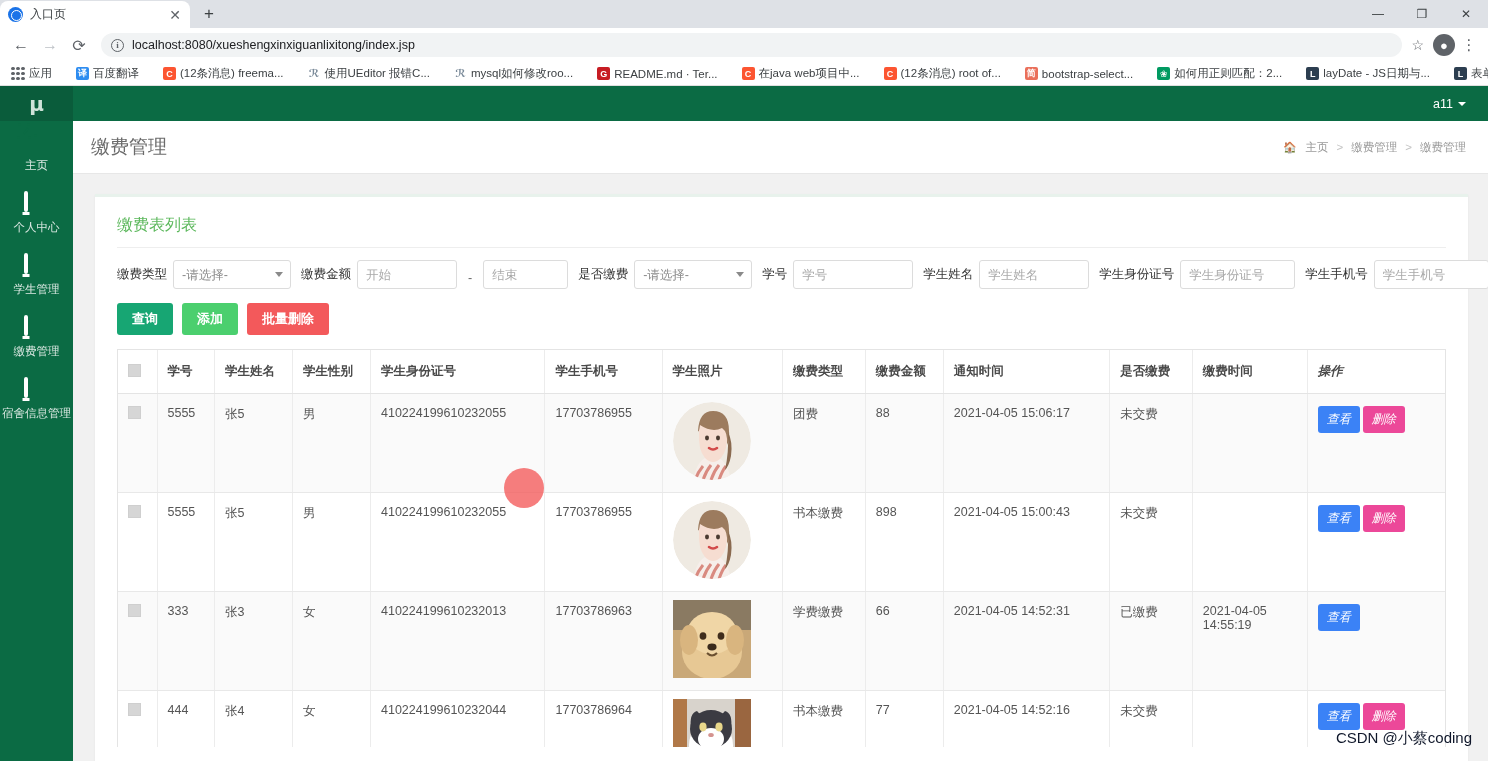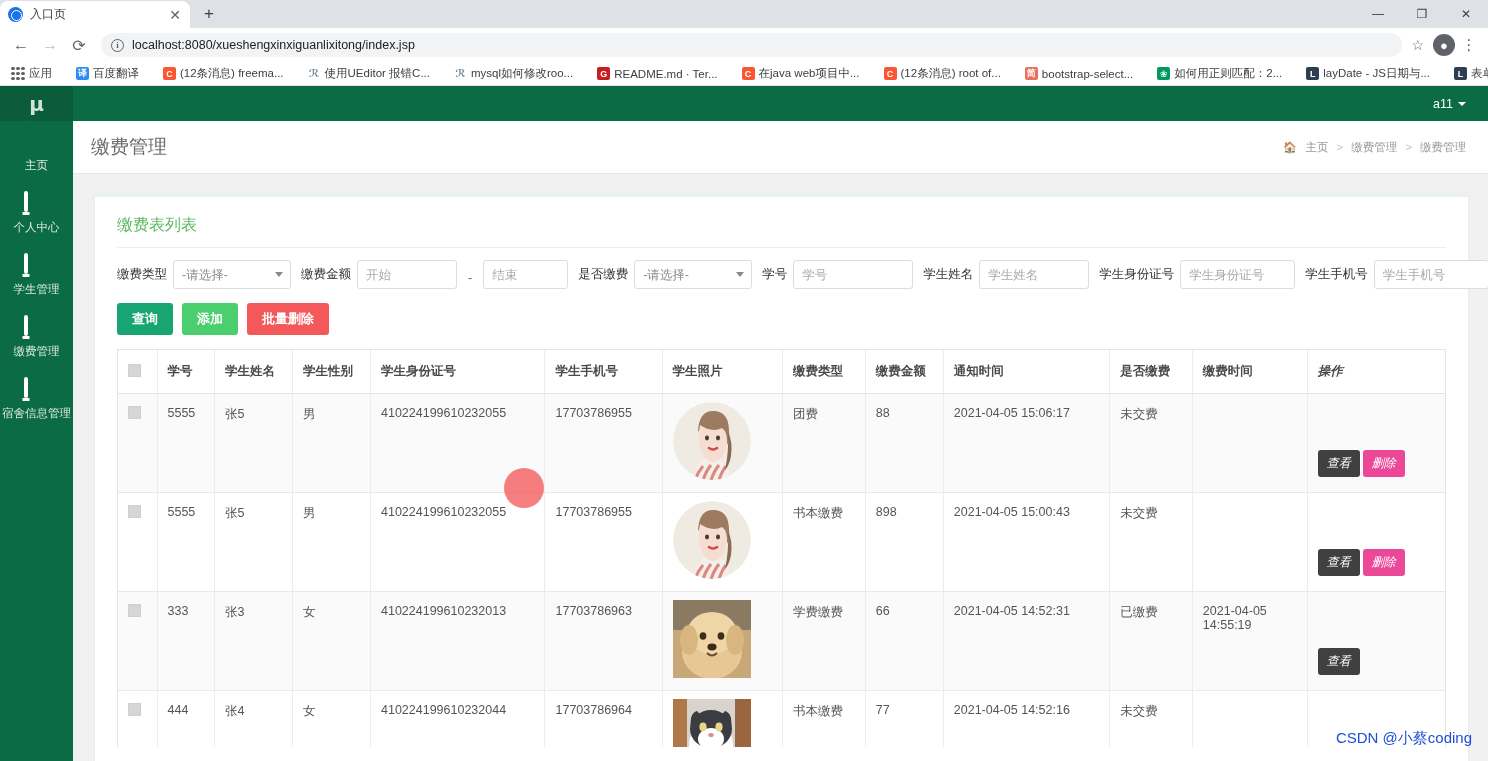--- a/index.html
+++ b/index.html
@@ -220,35 +220,35 @@
   .photo {
     width: 78px; height: 78px; border-radius: 50%; overflow: hidden;
     position: relative; display:block;
   }
   .photo svg { display:block; }
   .photo.square { border-radius: 0; width: 78px; height: 78px; }
   .op-btn {
     display: inline-block; border-radius: 3px; color: #fff; font-size: 12px;
     padding: 5px 9px; cursor: pointer; margin-right: 3px;
   }
-  .op-view { background: #404040; margin-top: 44px; }
+  .op-view { background: #3b82f6; }
   .op-del { background: #ec4899; }
 
   
   .cursor-dot {
     position: absolute; left: 504px; top: 382px; width: 40px; height: 40px;
     border-radius: 50%; background: rgba(244,90,90,.78); pointer-events: none;
   }
   .cursor-arrow {
     position: absolute; left: 520px; top: 401px; width: 0; height: 0;
     pointer-events: none;
   }
   .watermark {
     position: absolute; right: 16px; bottom: 18px; font-size: 15px;
-    color: #1d4ed8; font-family: "Liberation Sans", sans-serif;
+    color: #0f172a; font-family: "Liberation Sans", sans-serif;
   }
 </style>
 </head>
 <body>
 
 <div class="browser">
 
   <div class="tabstrip">
     <div class="tab">
       <span class="tab-favicon"></span>

